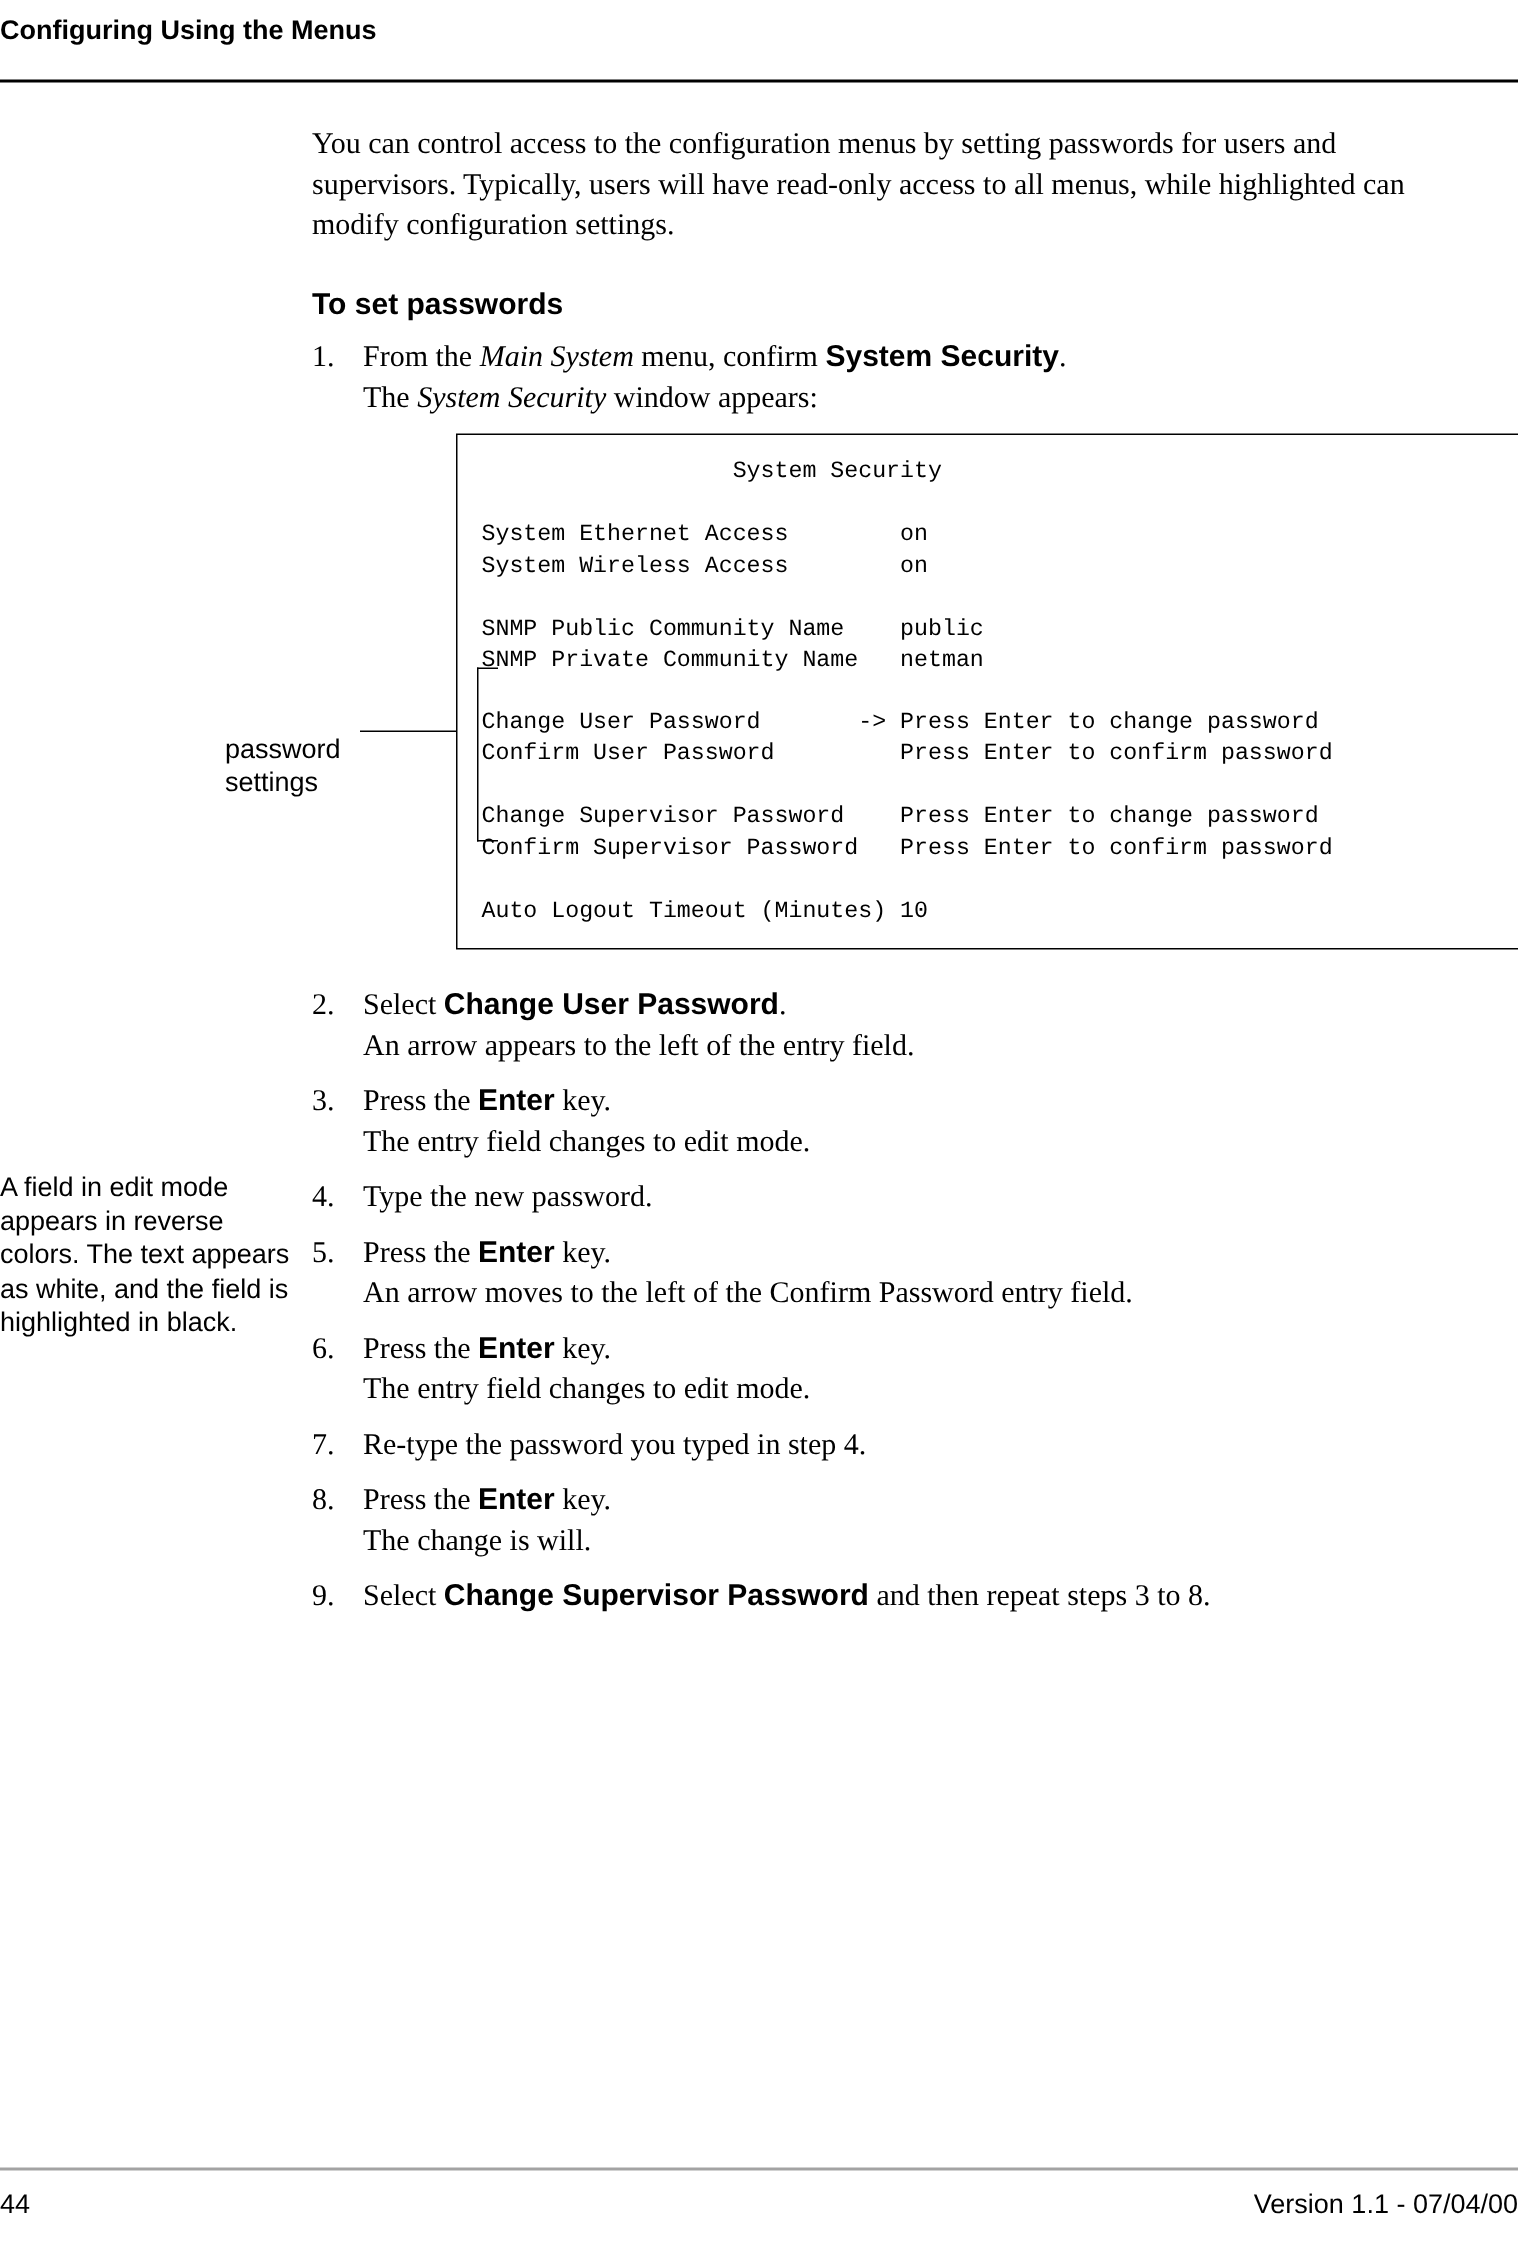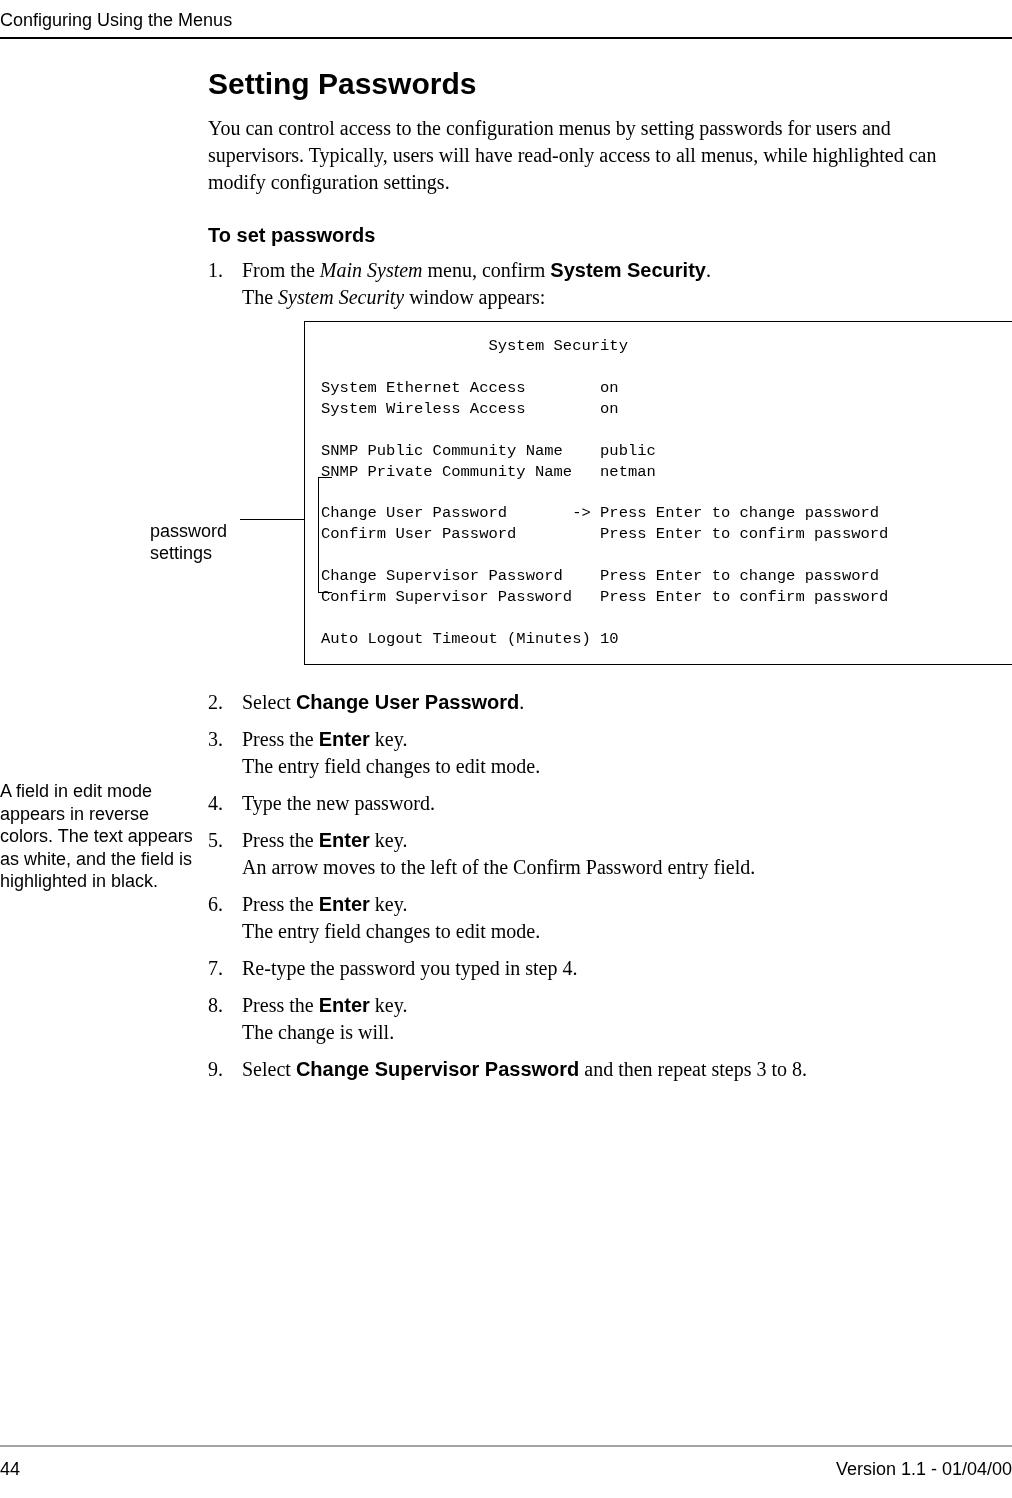--- a/index.html
+++ b/index.html
@@ -8,22 +8,23 @@
     padding: 0;
     font-family: "Times New Roman", Times, serif;
     background: #fff;
     color: #000;
     width: 1012px;
     height: 1498px;
     position: relative;
   }
   .header-bar {
     border-bottom: 2px solid #000;
-    padding: 10px 0 6px 0;
+    padding: 10px 0 22px 0;
     margin: 0 0 0 0;
+    font-weight: bold;
   }
   .header-label {
     font-family: Helvetica, Arial, sans-serif;
     font-size: 18px;
     padding-left: 0;
   }
   .content {
     padding: 28px 20px 0 0;
     margin-left: 208px;
     width: 780px;
@@ -124,21 +125,20 @@
 </head>
 <body>
 
 <div class="header-bar">
   <div class="header-label">Configuring Using the Menus</div>
 </div>
 
 <div class="margin-note">A field in edit mode appears in reverse colors. The text appears as white, and the field is highlighted in black.</div>
 
 <div class="content">
-  <h1>Setting Passwords</h1>
 
   <p class="intro">You can control access to the configuration menus by setting passwords for users and supervisors. Typically, users will have read-only access to all menus, while highlighted can modify configuration settings.</p>
 
   <h2>To set passwords</h2>
 
   <ol>
     <li class="step">
       <span class="num">1.</span>
       <div class="step-body">
         <span>From the </span><span class="menuterm">Main System</span><span> menu, confirm </span><span class="uiterm">System Security</span><span>.</span><br>
@@ -165,20 +165,21 @@
 
 Auto Logout Timeout (Minutes) 10</div>
         </div>
       </div>
     </li>
 
     <li class="step">
       <span class="num">2.</span>
       <div class="step-body">
         <span>Select </span><span class="uiterm">Change User Password</span><span>.</span><br>
+        <span>An arrow appears to the left of the entry field.</span>
       </div>
     </li>
 
     <li class="step">
       <span class="num">3.</span>
       <div class="step-body">
         <span>Press the </span><span class="uiterm">Enter</span><span> key.</span><br>
         <span>The entry field changes to edit mode.</span>
       </div>
     </li>
@@ -225,14 +226,14 @@
       <span class="num">9.</span>
       <div class="step-body">
         <span>Select </span><span class="uiterm">Change Supervisor Password</span><span> and then repeat steps 3 to 8.</span>
       </div>
     </li>
   </ol>
 </div>
 
 <div class="footer">
   <span>44</span>
-  <span>Version 1.1 - 01/04/00</span>
+  <span>Version 1.1 - 07/04/00</span>
 </div>
 
 </body></html>

